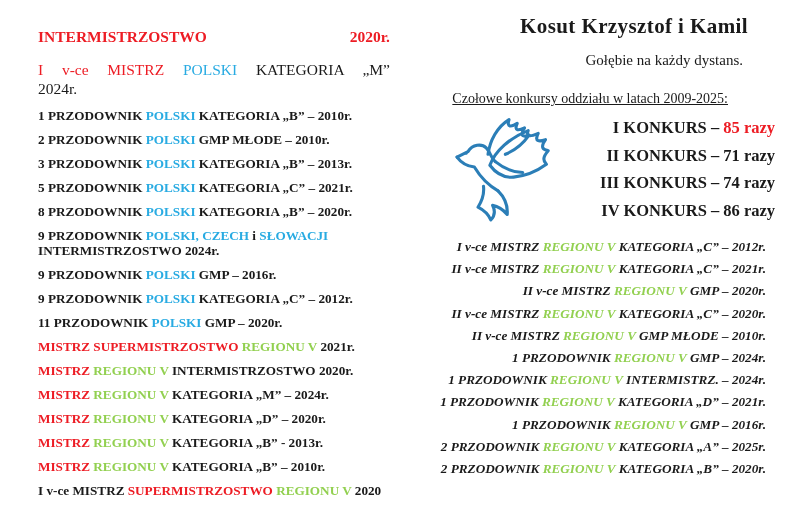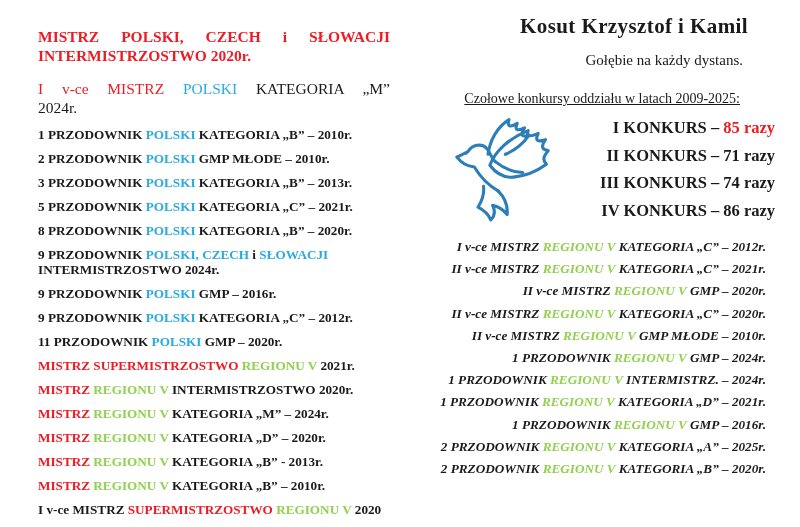--- a/index.html
+++ b/index.html
@@ -35,21 +35,21 @@
   }
   .right-title{
     font-size:21px;line-height:26px;font-weight:bold;letter-spacing:0.4px;
     margin-right:20px;white-space:nowrap;
   }
   .right-subtitle{
     font-size:15px;line-height:19px;margin-top:12px;
     margin-right:25px;white-space:nowrap;
   }
   .right-section{
-    font-size:14px;line-height:18px;margin-top:20px;margin-right:28px;
+    font-size:14px;line-height:18px;margin-top:20px;margin-right:40px;
     text-decoration:underline;white-space:nowrap;
   }
   .dove-row{
     display:flex;width:100%;justify-content:space-between;
     align-items:flex-start;margin-top:8px;gap:32px;
   }
   .dove{margin-left:44px;flex:0 0 auto;}
   .konkurs{
     display:flex;flex-direction:column;align-items:flex-end;
     padding-right:25px;margin-top:2px;
@@ -67,21 +67,20 @@
     white-space:nowrap;text-align:right;
   }
 </style>
 </head>
 <body>
 
 <div class="page">
 
   <div class="left-col">
     <div class="left-h1">
-        <div class="line"><span class="c-red">MISTRZ POLSKI, CZECH i SŁOWACJI</span></div>
         <div class="line"><span class="c-red">INTERMISTRZOSTWO 2020r.</span></div>
       </div>
     <div class="left-h2">
         <div class="line"><span class="c-red">I v-ce MISTRZ </span><span class="c-cyan">POLSKI</span><span class="c-black"> KATEGORIA „M”</span></div>
         <div class="line"><span class="c-black">2024r.</span></div>
       </div>
     <div class="left-items">
         <div class="line"><span class="c-black">1 PRZODOWNIK </span><span class="c-cyan">POLSKI</span><span class="c-black"> KATEGORIA „B” – 2010r.</span></div>
         <div class="line"><span class="c-black">2 PRZODOWNIK </span><span class="c-cyan">POLSKI</span><span class="c-black"> GMP MŁODE – 2010r.</span></div>
         <div class="line"><span class="c-black">3 PRZODOWNIK </span><span class="c-cyan">POLSKI</span><span class="c-black"> KATEGORIA „B” – 2013r.</span></div>

